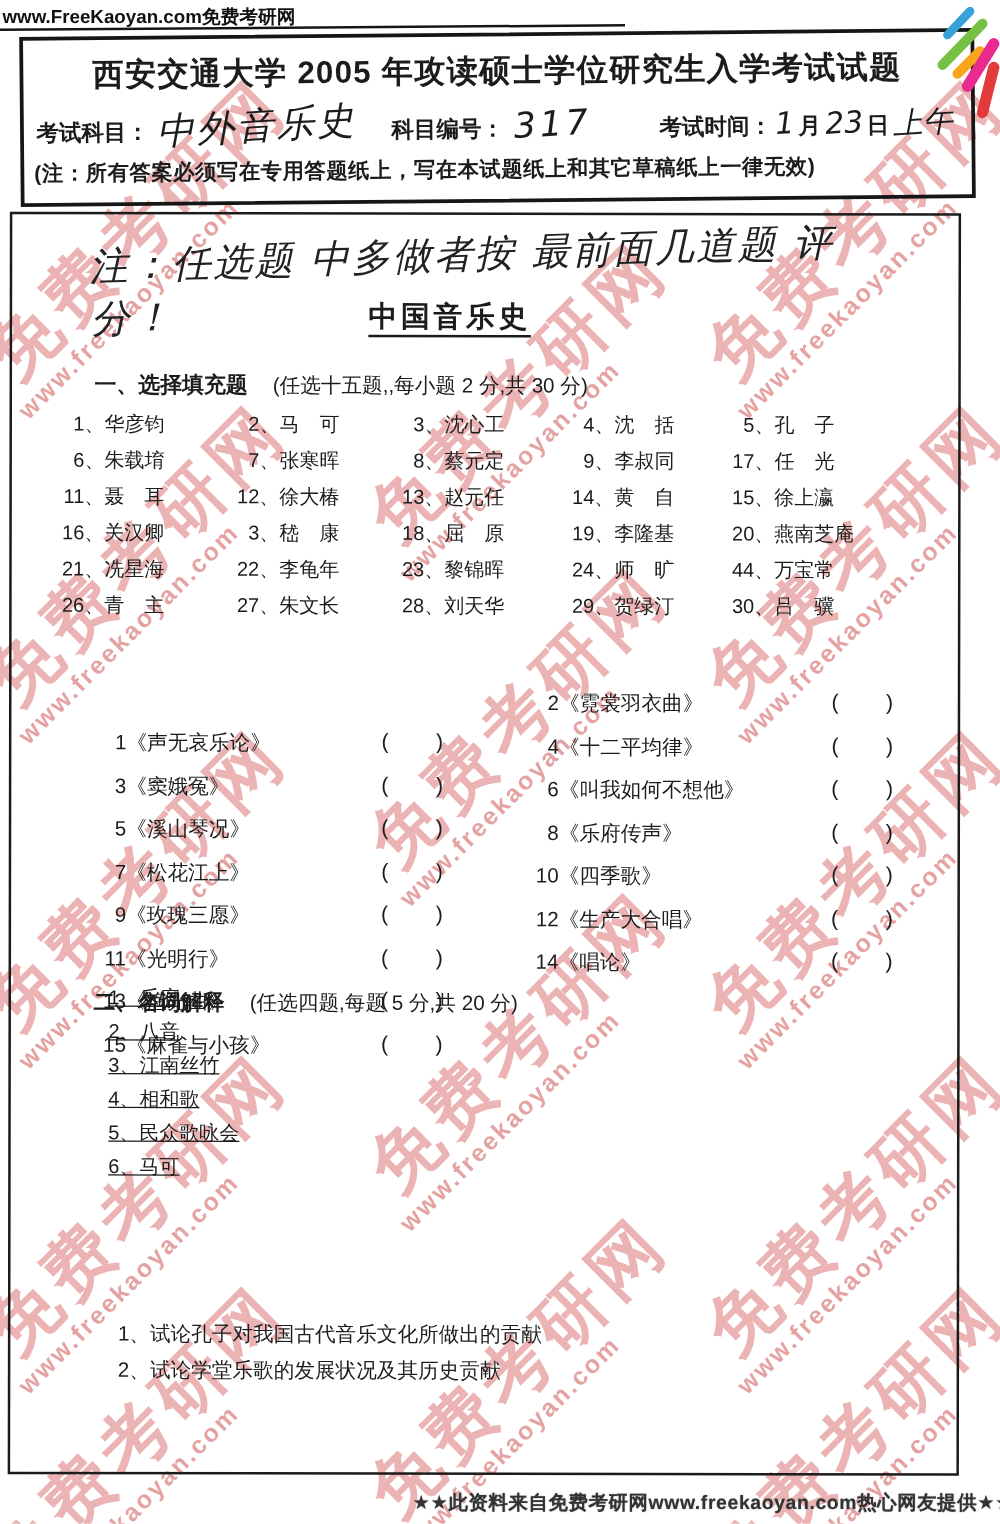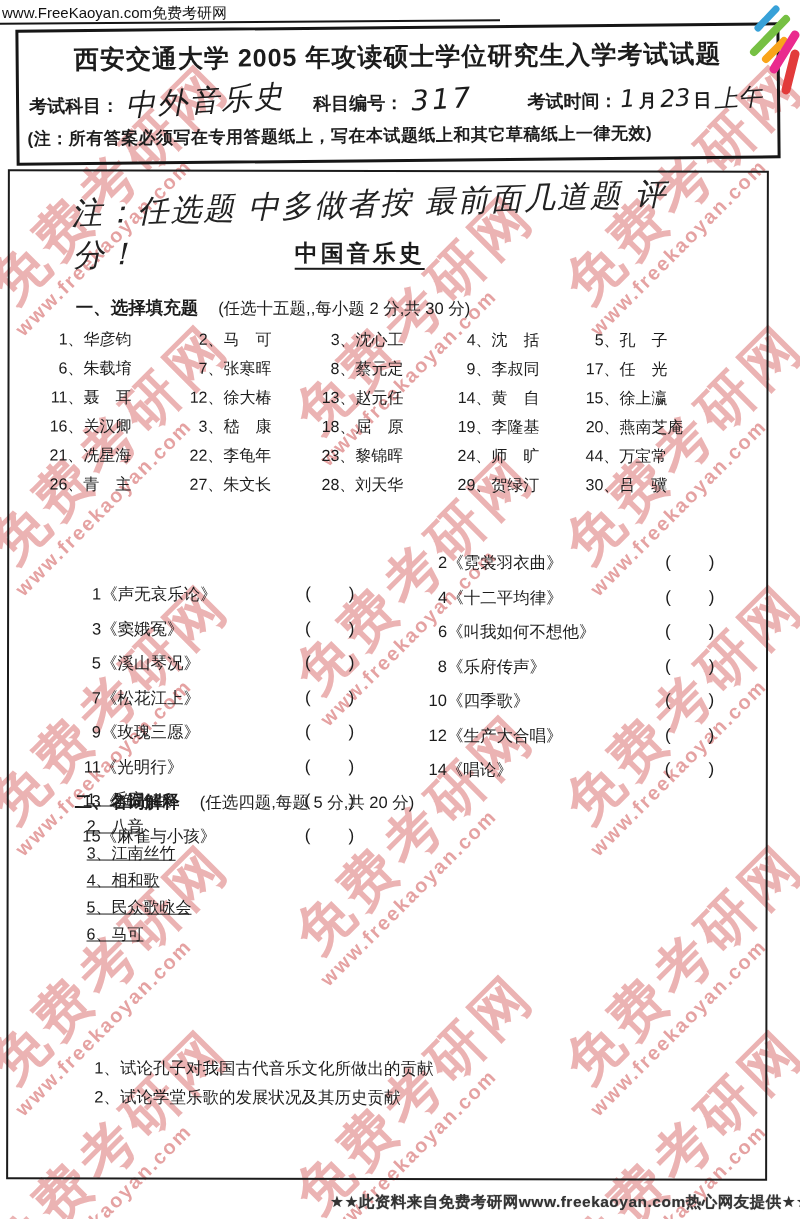--- a/index.html
+++ b/index.html
@@ -13,21 +13,21 @@
   .wm { position:absolute; width:330px; transform:rotate(-45deg); }
   .wm-big {
     font-size:56px; font-weight:bold; line-height:1; white-space:nowrap;
     letter-spacing:6px; color:rgba(219,116,116,0.55);
   }
   .wm-small {
     font-size:20px; font-weight:bold; letter-spacing:2px; margin:2px 0 0 -14px;
     color:rgba(212,100,100,0.6); white-space:nowrap;
   }
   
-  .topmark { position:absolute; left:2px; top:4px; z-index:3; font-size:15px; font-weight:normal; color:#111; white-space:nowrap;text-align:center; }
+  .topmark { position:absolute; left:2px; top:4px; z-index:3; font-size:15px; font-weight:bold; color:#111; white-space:nowrap;text-align:center; }
   .topline { position:absolute; left:0; top:21px; width:500px; border-top:2.5px solid #151515; transform:rotate(-0.4deg); z-index:2; }
   .logo { position:absolute; right:0px; top:0px; z-index:3; }
   
   .header-box {
     position:absolute; left:16px; top:26px; width:764px; height:136px; z-index:2;
     border:3px solid #161616; transform:rotate(-0.55deg); box-sizing:border-box;
   }
   .h-title { margin-top:11px; text-align:center; font-size:25px; font-weight:bold; letter-spacing:1px; white-space:nowrap; }
   .h-fields { display:flex; align-items:baseline; margin-top:6px; padding:0 10px; font-size:18px; font-weight:bold; white-space:nowrap; }
   .hand { font-family:"DejaVu Sans",sans-serif; font-style:italic; font-weight:normal; display:inline-block; transform:rotate(-3deg); }

